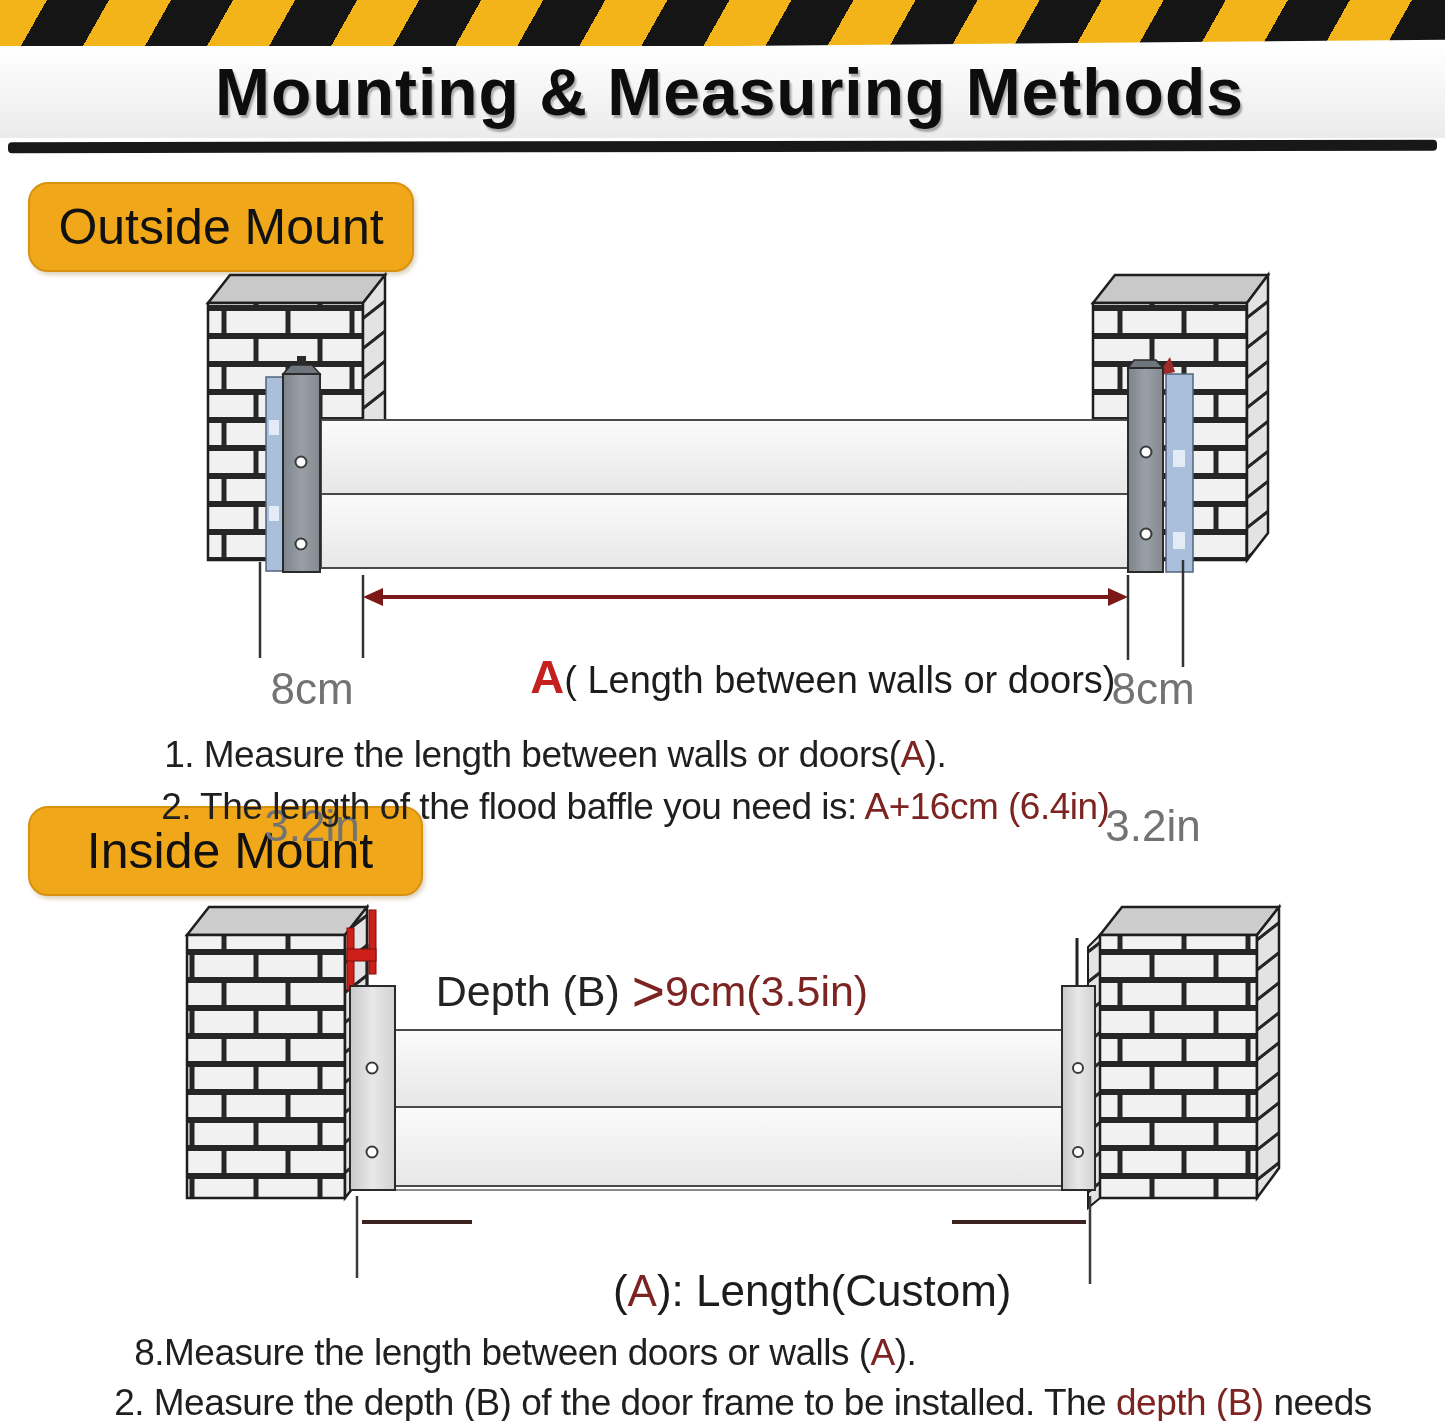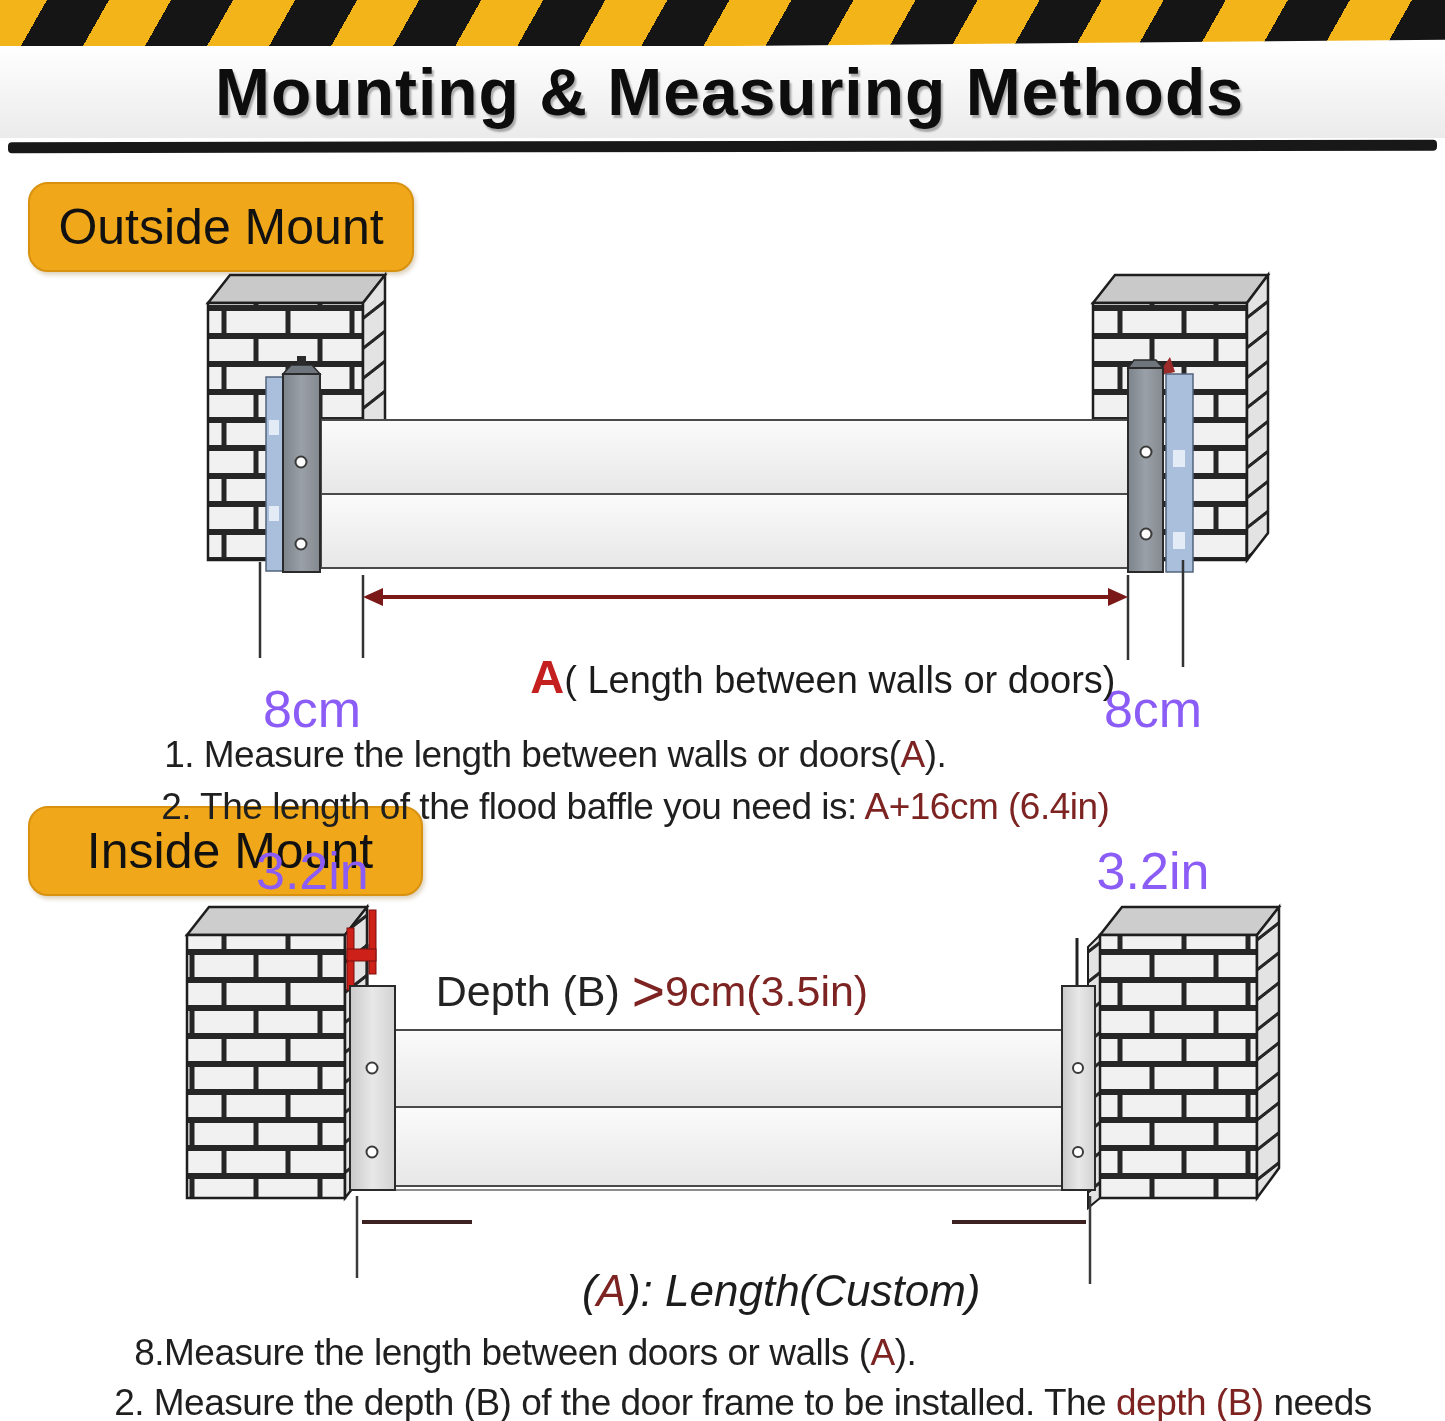--- a/index.html
+++ b/index.html
@@ -23,21 +23,21 @@
          border:2px solid #d89210;border-radius:20px;display:flex;align-items:center;justify-content:center;
          font-size:50px;color:#111;box-shadow:2px 3px 4px rgba(120,80,0,0.25);}
   .badge.outside{top:182px;}
   .badge.inside{top:806px;padding-left:9px;}
 
   
   .diagram-svg{position:absolute;left:0;top:0;width:1445px;height:1421px;z-index:1;}
 
   
   .t{position:absolute;white-space:pre;color:#1c1c1c;z-index:2;}
-  .offset-label{font-size:52px;color:#8b5cf6;text-align:center;line-height:1.04;}
+  .offset-label{font-size:44px;color:#737373;text-align:center;line-height:1.04;}
   .arrow-label{font-size:38px;}
   .arrow-label .sym{font-size:47px;font-weight:700;color:#c42020;}
   .body-line{font-size:37px;letter-spacing:-0.5px;color:#1f1f1f;}
   .dark-red{color:#7d2423;}
   .depth-label{font-size:43px;color:#232323;}
   .depth-label .gt{font-size:57px;line-height:0.8;vertical-align:-5px;color:#7d2423;}
   .len-label{font-size:44px;color:#1c1c1c;}
 </style>
 </head>
 <body>
@@ -210,21 +210,21 @@
     <span>1. Measure the length between walls or doors(</span><span class="dark-red">A</span><span>).</span>
   </div>
   <div class="t body-line" style="left:122px;top:744px;">
     <span>2. The length of the flood baffle you need is: </span><span class="dark-red">A+16cm (6.4in)</span>
   </div>
 
   <div class="t depth-label" style="left:388px;top:918px;">
     <span>Depth (B) </span><span class="gt">&gt;</span><span class="dark-red">9cm(3.5in)</span>
   </div>
 
-  <div class="t len-label" style="left:533px;top:1216px;font-style:italic;">
+  <div class="t len-label" style="left:564px;top:1216px;">
     <span>(</span><span class="dark-red">A</span><span>): Length(Custom)</span>
   </div>
 
   <div class="t body-line" style="left:95px;top:1290px;">
     <span>8.Measure the length between doors or walls (</span><span class="dark-red">A</span><span>).</span>
   </div>
   <div class="t body-line" style="left:75px;top:1340px;">
     <span>2. Measure the depth (B) of the door frame to be installed. The </span><span class="dark-red">depth (B)</span><span> needs</span>
   </div>
   <div class="t body-line" style="left:52px;top:1382px;">

